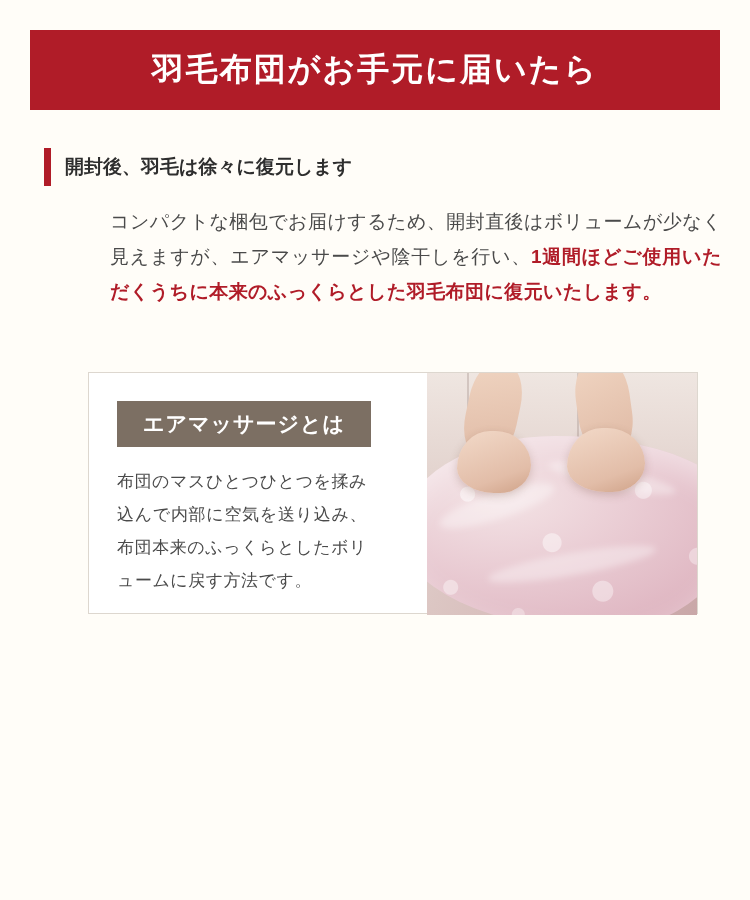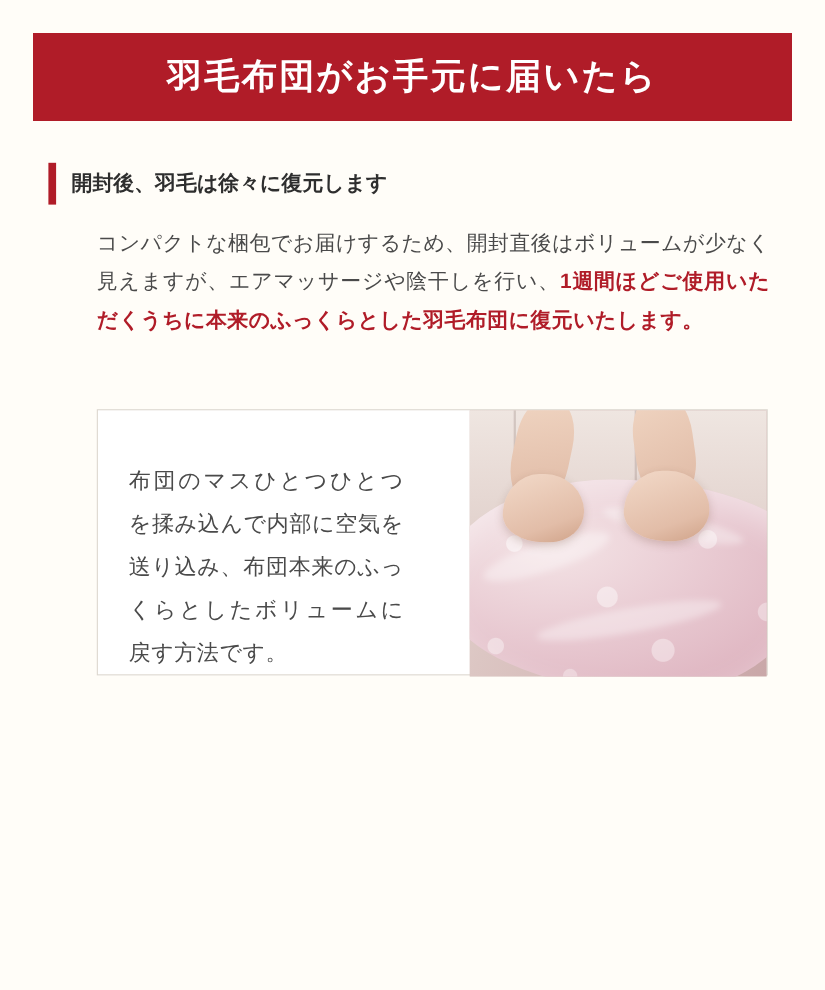--- a/index.html
+++ b/index.html
@@ -76,21 +76,21 @@
 
   
   .sec1 {
     position: absolute;
     left: 44px;
     top: 148px;
     width: 662px;
   }
   .sec1 .para {
     margin-top: 18px;
-    margin-left: 44px;
+    margin-left: 66px;
     width: 612px;
   }
 
   
   .card {
     position: absolute;
     left: 88px;
     top: 372px;
     width: 610px;
     height: 242px;
@@ -111,21 +111,21 @@
     display: inline-block;
     background: #7c6f63;
     color: #ffffff;
     font-size: 21px;
     font-weight: bold;
     padding: 9px 26px;
     letter-spacing: 1px;
   }
   .card-text {
     margin-top: 18px;
-    font-size: 20px;
+    font-size: 17px;
     line-height: 1.95;
     color: #4a4a4a;
     width: 250px;
     text-align: justify;
     letter-spacing: 0.5px;
   }
   .card-photo {
     position: absolute;
     right: 0;
     top: 0;
@@ -224,20 +224,21 @@
       <div class="head-text">開封後、羽毛は徐々に復元します</div>
     </div>
     <div class="para">
       <span>コンパクトな梱包でお届けするため、開封直後はボリュームが少なく見えますが、エアマッサージや陰干しを行い、</span><span class="hl">1週間ほどご使用いただくうちに本来のふっくらとした羽毛布団に復元いたします。</span>
     </div>
   </div>
 
   <div class="card">
     <div class="card-inner">
       <div class="card-left">
+        <div class="card-label">エアマッサージとは</div>
         <div class="card-text">布団のマスひとつひとつを揉み込んで内部に空気を送り込み、布団本来のふっくらとしたボリュームに戻す方法です。</div>
       </div>
       <div class="card-photo">
         <div class="photo-bg"></div>
         <div class="wall"></div>
         <div class="wall-line" style="left:40px;"></div>
         <div class="wall-line" style="left:150px;"></div>
         <div class="duvet">
           <div class="damask"></div>
         </div>

